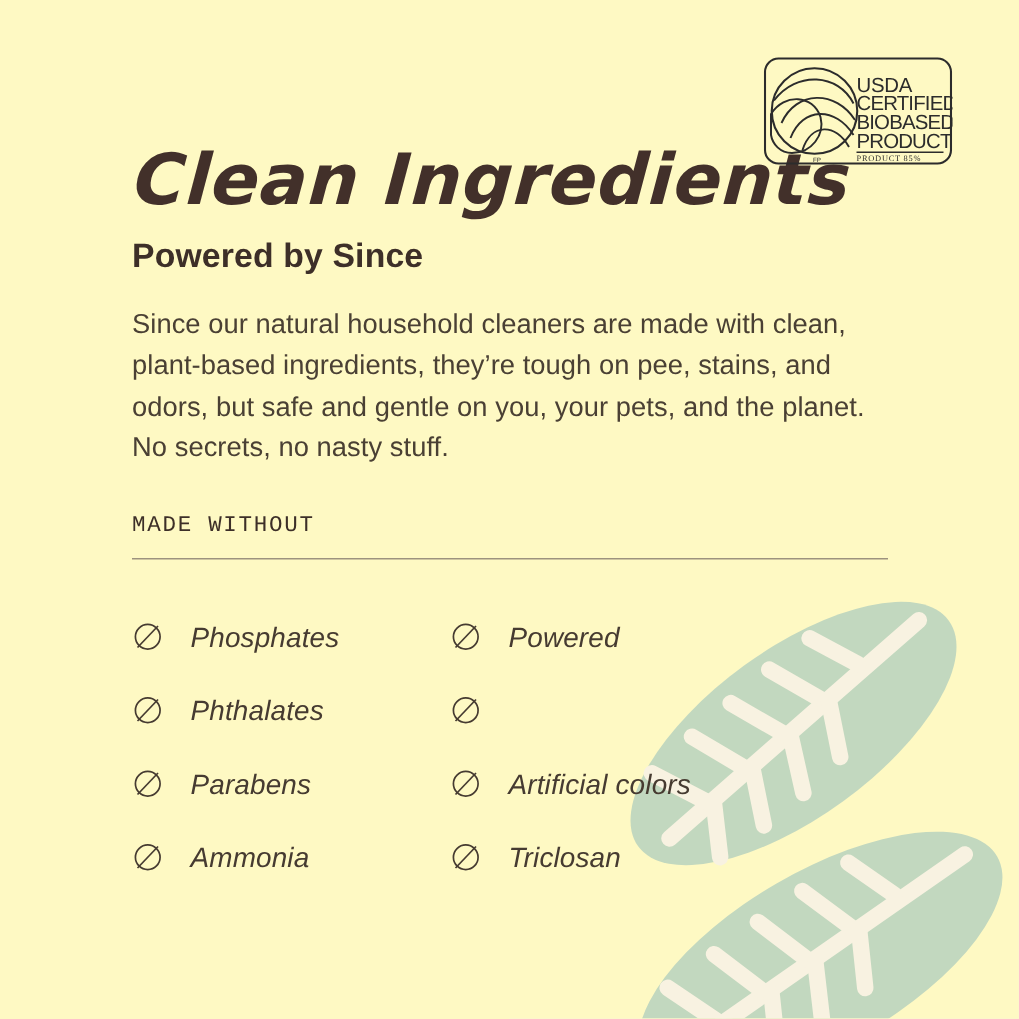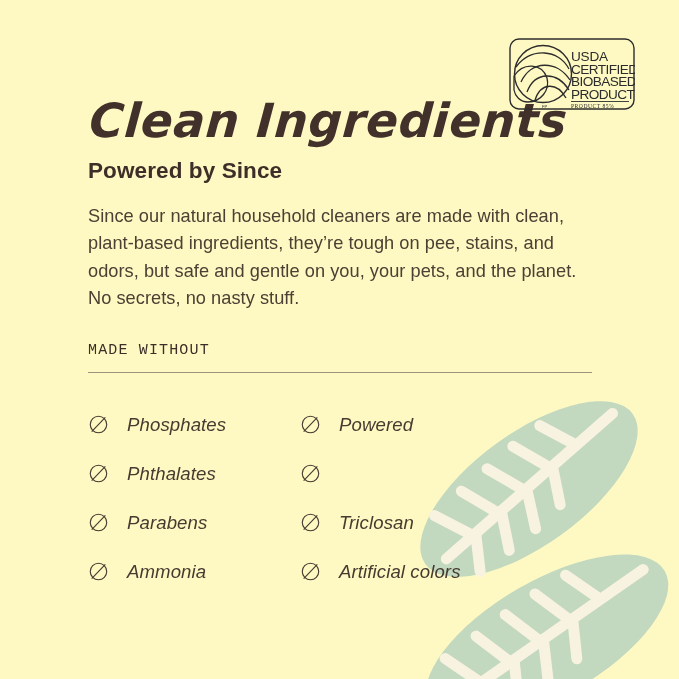--- a/index.html
+++ b/index.html
@@ -255,28 +255,28 @@
             <circle cx="12" cy="12" r="9.4" fill="none" stroke="#463b31" stroke-width="1.3"></circle>
             <line x1="4.2" y1="20.2" x2="19.8" y2="3.8" stroke="#463b31" stroke-width="1.3"></line>
           </svg>
         </div>
 
         <div class="avoid-item">
           <svg class="avoid-icon" viewBox="0 0 24 24">
             <circle cx="12" cy="12" r="9.4" fill="none" stroke="#463b31" stroke-width="1.3"></circle>
             <line x1="4.2" y1="20.2" x2="19.8" y2="3.8" stroke="#463b31" stroke-width="1.3"></line>
           </svg>
+          <span class="avoid-label">Artificial colors</span>
+        </div>
+
+        <div class="avoid-item">
+          <svg class="avoid-icon" viewBox="0 0 24 24">
+            <circle cx="12" cy="12" r="9.4" fill="none" stroke="#463b31" stroke-width="1.3"></circle>
+            <line x1="4.2" y1="20.2" x2="19.8" y2="3.8" stroke="#463b31" stroke-width="1.3"></line>
+          </svg>
           <span class="avoid-label">Triclosan</span>
-        </div>
-
-        <div class="avoid-item">
-          <svg class="avoid-icon" viewBox="0 0 24 24">
-            <circle cx="12" cy="12" r="9.4" fill="none" stroke="#463b31" stroke-width="1.3"></circle>
-            <line x1="4.2" y1="20.2" x2="19.8" y2="3.8" stroke="#463b31" stroke-width="1.3"></line>
-          </svg>
-          <span class="avoid-label">Artificial colors</span>
         </div>
 
       </div>
 
     </div>
   </div>
 </div>
 
 </body></html>

